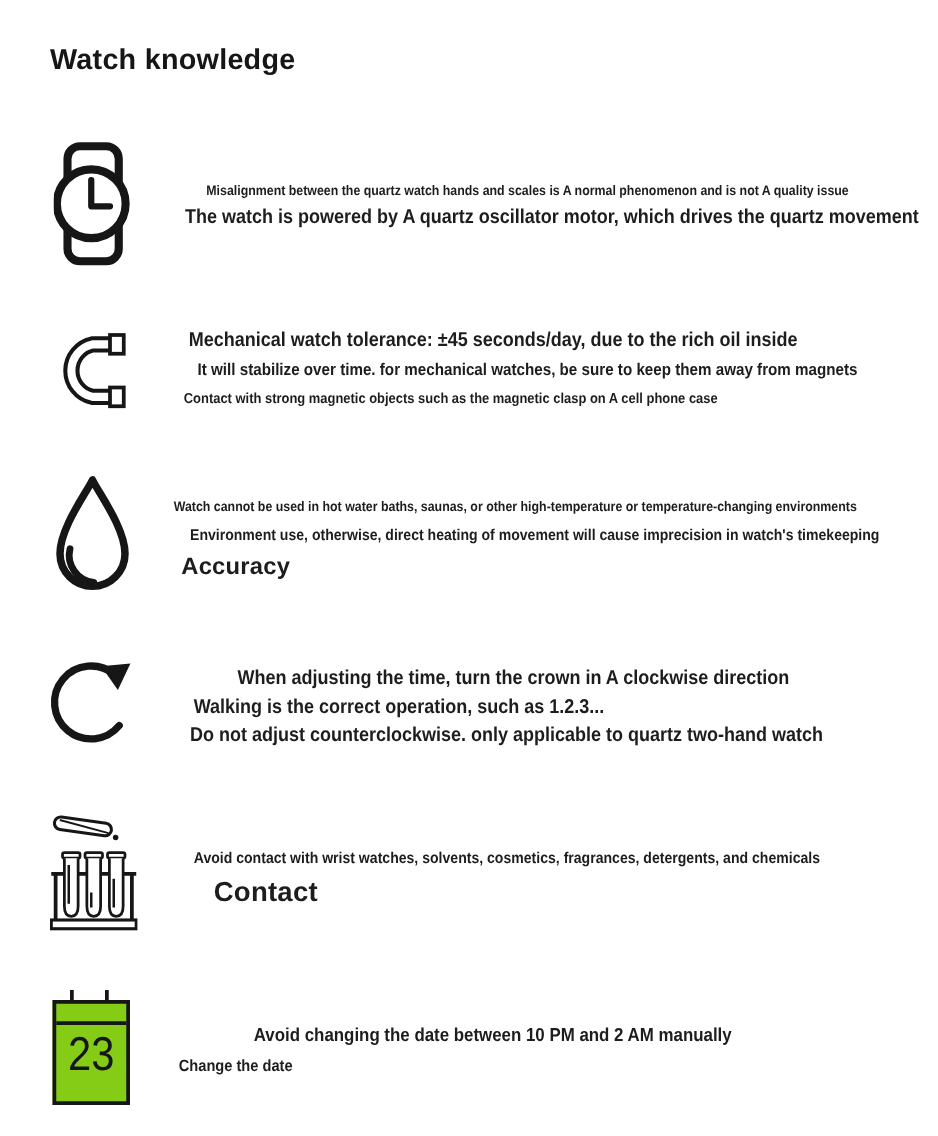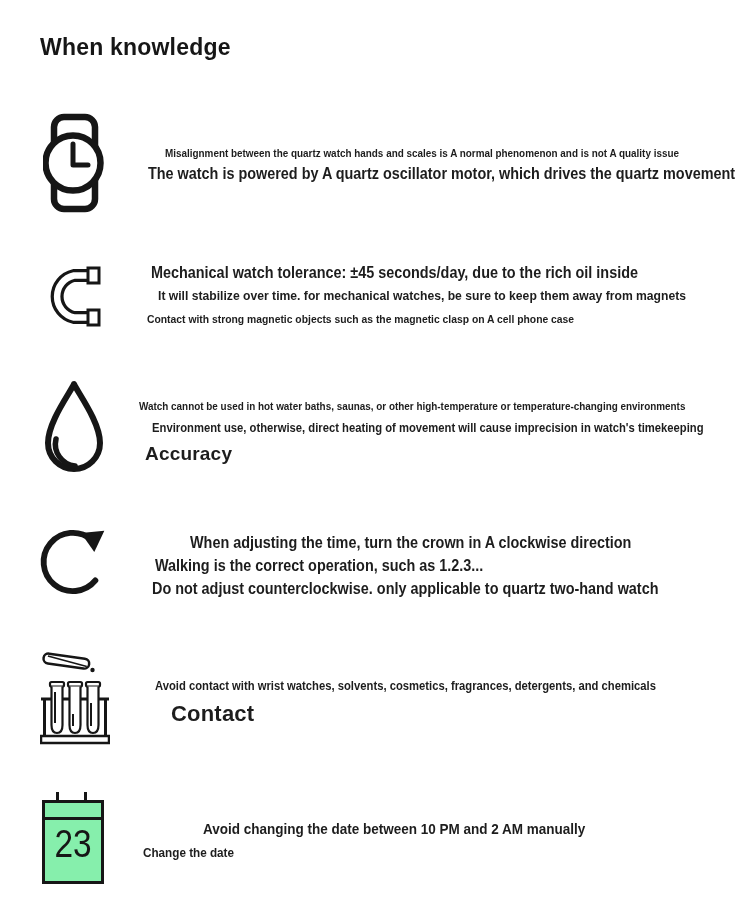--- a/index.html
+++ b/index.html
@@ -23,34 +23,34 @@
   .lg  { font-size:16px; }
   .lg2 { font-size:15px; }
   .heading { transform:none; letter-spacing:.2px; }
   .h-sm { font-size:19px;text-align:center; }
   .h-lg { font-size:22px;margin-left:28px; }
   .icon { position:absolute; }
   .icon svg { display:block; width:100%; height:100%; }
   
   .cal { position:absolute; }
   .cal-pin { position:absolute; top:0; width:3px; height:16px; background:#161616; }
-  .cal-body { position:absolute; left:0; top:8px; right:0; bottom:0; border:3.5px solid #161616; background:#86efac; }
+  .cal-body { position:absolute; left:0; top:8px; right:0; bottom:0; border:3.5px solid #161616; background:#84cc16; }
   .cal-head { height:14px; border-bottom:3px solid #161616; }
   .cal-num {
     text-align:center; font-size:38px; font-weight:400; color:#161616;
     transform:scaleX(.88); margin-top:5px; line-height:1;
   }
   section { display:contents; }
 </style>
 </head>
 <body>
 
 <div class="page">
 
-  <h1 class="title">When knowledge</h1>
+  <h1 class="title">Watch knowledge</h1>
 
   
   <section>
     <div class="icon" style="left:43px; top:113px; width:62px; height:100px">
       <svg viewBox="0 0 62 100" xmlns="http://www.w3.org/2000/svg">
         <rect x="11" y="4" width="41" height="92" rx="10" fill="#fff" stroke="#161616" stroke-width="6.5"></rect>
         <circle cx="30" cy="50" r="27.5" fill="#fff" stroke="#161616" stroke-width="6.5"></circle>
         <path d="M30 31 V52 H45" fill="none" stroke="#161616" stroke-width="5" stroke-linecap="round" stroke-linejoin="round"></path>
       </svg>
     </div>

